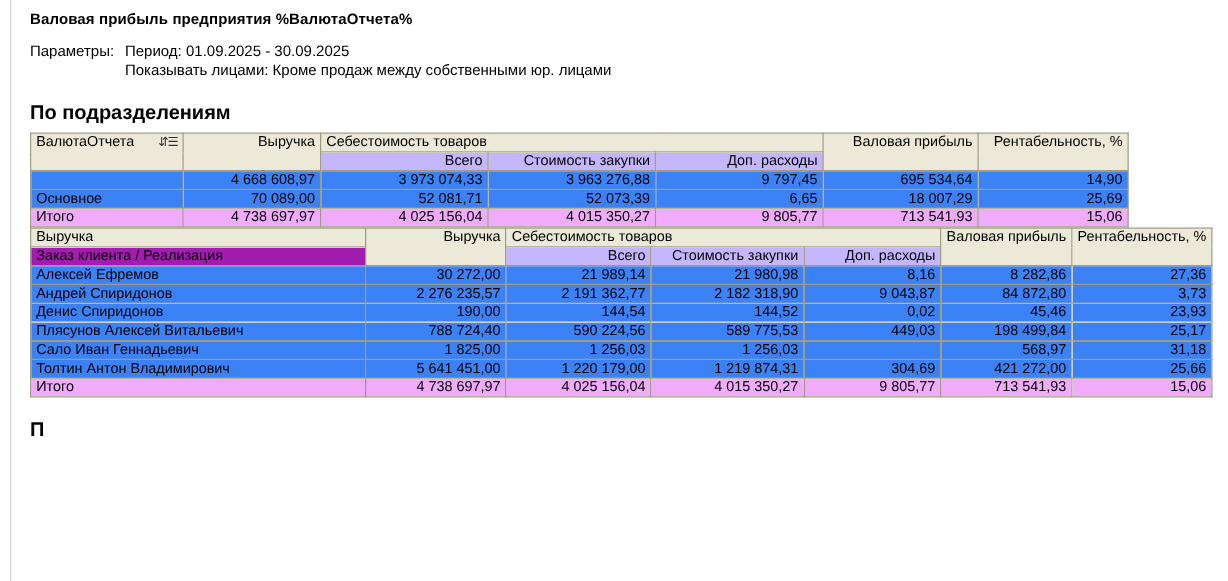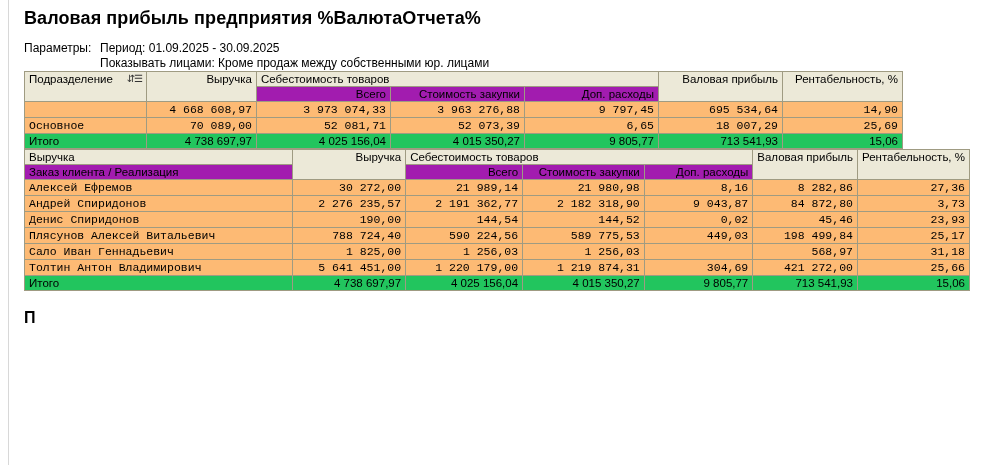--- a/index.html
+++ b/index.html
@@ -30,21 +30,21 @@
     height: 465px;
     background: #d8d8d8;
   }
   .content {
     position: absolute;
     left: 18px;
     top: 0;
     width: 952px;
   }
   h1.report-title {
-    font-size: 18px;
+    font-size: 12px;
     font-weight: bold;
     margin: 8px 0 0 6px;
     letter-spacing: 0.1px;
   }
   .params {
     margin: 12px 0 0 6px;
     font-size: 12px;
     line-height: 15px;
   }
   .params-row {
@@ -81,37 +81,36 @@
     background: #ece9d8;
     font-weight: normal;
   }
   .num {
     text-align: right;
   }
   .txt {
     text-align: left;
   }
   .total-row td {
-    background: #22c55e;
+    background: #f0abfc;
   }
   .data-row td {
-    background: #fdba74;
-    font-family: Liberation Mono, monospace;
+    background: #3b82f6;
   }
   .sort-icons {
     float: right;
     font-size: 10px;
     letter-spacing: -1px;
     color: #333;
   }
   .v-bottom {
     vertical-align: bottom;
   }
   .hdr-sub {
-    background: #a21caf;
+    background: #c4b5fd;
     margin-left: 40px;
   }
   .mgr-sub {
     background: #a21caf;
   }
 </style>
 </head>
 <body>
 
 <div class="page">
@@ -125,36 +124,37 @@
       <div class="params-row">
         <div class="params-label">Параметры:</div>
         <div class="params-value">Период: 01.09.2025 - 30.09.2025</div>
       </div>
       <div class="params-row">
         <div class="params-label"></div>
         <div class="params-value">Показывать лицами: Кроме продаж между собственными юр. лицами</div>
       </div>
     </div>
 
+    <h2 class="section-title">По подразделениям</h2>
 
     <table class="rep">
       <colgroup>
         <col style="width:122px">
         <col style="width:110px">
         <col style="width:134px">
         <col style="width:134px">
         <col style="width:134px">
         <col style="width:124px">
         <col style="width:120px">
       </colgroup>
       <tbody>
         <tr>
           <td class="hdr txt" rowspan="2">
             <span class="sort-icons">⇵☰</span>
-            <span>Подразделение</span>
+            <span>ВалютаОтчета</span>
           </td>
           <td class="hdr num v-bottom" rowspan="2">Выручка</td>
           <td class="hdr txt" colspan="3">Себестоимость товаров</td>
           <td class="hdr num v-bottom" rowspan="2">Валовая прибыль</td>
           <td class="hdr num v-bottom" rowspan="2">Рентабельность, %</td>
         </tr>
         <tr>
           <td class="hdr-sub num">Всего</td>
           <td class="hdr-sub num">Стоимость закупки</td>
           <td class="hdr-sub num">Доп. расходы</td>

